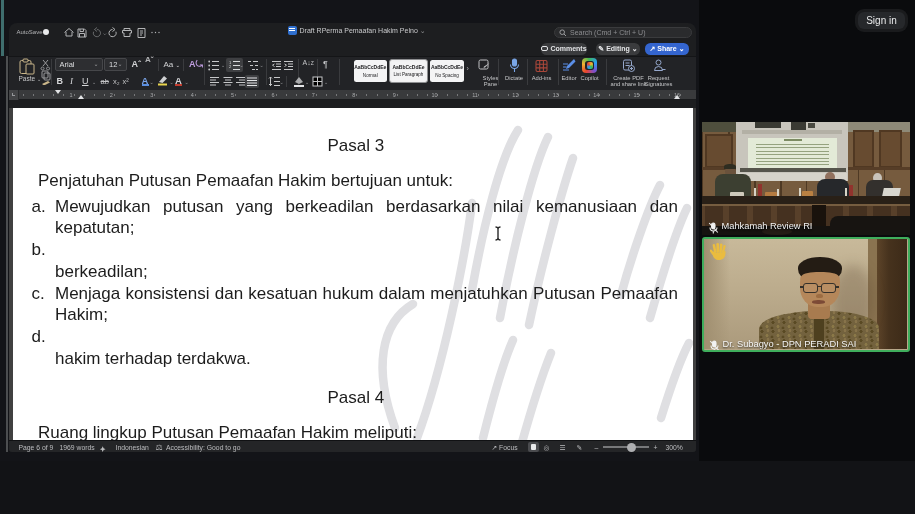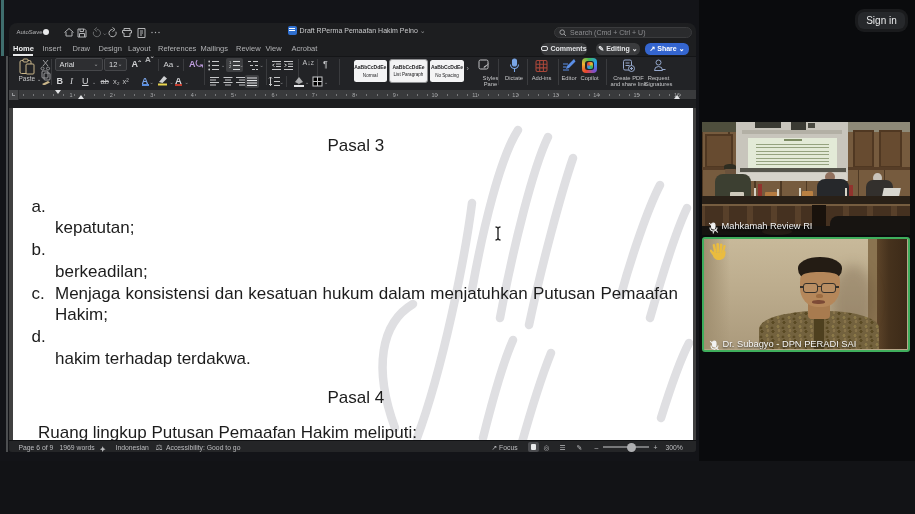--- a/index.html
+++ b/index.html
@@ -39,33 +39,20 @@
     <div class="abs" style="left:280.5px;top:5px;width:6px;height:1.2px;background:#fff;"></div>
     <div class="abs" style="left:280.5px;top:7.5px;width:6px;height:1.2px;background:#fff;"></div>
     <div class="abs" style="left:291px;top:2.5px;color:#c9cacc;font-size:7px;line-height:11px;">Draft RPerma Pemaafan Hakim Pelno <span style="color:#8f9092;">⌄</span></div>
 
     <div class="abs" style="left:545.5px;top:4.5px;width:138px;height:11px;background:#2a2b2d;border:1px solid #3a3b3d;border-radius:5.5px;color:#8e8f92;font-size:7px;line-height:9px;padding-left:15px;">Search (Cmd + Ctrl + U)</div>
     <svg class="abs" style="left:550px;top:6.5px;" width="8" height="8" viewBox="0 0 8 8" fill="none" stroke="#9b9c9e" stroke-width="1">
       <circle cx="3.2" cy="3.2" r="2.3"></circle>
       <path d="M5 5 L7 7"></path>
     </svg>
 
-    <div class="abs" style="left:0;top:17px;width:687px;height:16px;color:#b2b3b5;font-size:7.5px;">
-      <span class="abs" style="left:4.5px;top:4px;color:#f0f1f2;font-weight:bold;">Home</span>
-      <span class="abs" style="left:34px;top:4px;">Insert</span>
-      <span class="abs" style="left:64px;top:4px;">Draw</span>
-      <span class="abs" style="left:90px;top:4px;">Design</span>
-      <span class="abs" style="left:119.5px;top:4px;">Layout</span>
-      <span class="abs" style="left:149.5px;top:4px;">References</span>
-      <span class="abs" style="left:192px;top:4px;">Mailings</span>
-      <span class="abs" style="left:227.5px;top:4px;">Review</span>
-      <span class="abs" style="left:257px;top:4px;">View</span>
-      <span class="abs" style="left:283px;top:4px;">Acrobat</span>
-      <div class="abs" style="left:4.5px;top:14.5px;width:20px;height:1.5px;background:#e8e9ea;"></div>
-    </div>
 
     <div class="abs" style="left:532.5px;top:20.5px;width:46px;height:11.5px;background:#3a3b3d;border-radius:5.5px;color:#e4e5e7;font-size:7px;font-weight:bold;line-height:11.5px;text-align:center;"><span style="display:inline-block;width:7px;height:5.5px;border:1px solid #e4e5e7;border-radius:2px;margin-right:2px;"></span>Comments</div>
     <div class="abs" style="left:587.5px;top:20.5px;width:44px;height:11.5px;background:#3a3b3d;border-radius:5.5px;color:#e4e5e7;font-size:7px;font-weight:bold;line-height:11.5px;text-align:center;">✎ Editing ⌄</div>
     <div class="abs" style="left:636.5px;top:20.5px;width:44px;height:11.5px;background:#3465cf;border-radius:5.5px;color:#fff;font-size:7px;font-weight:bold;line-height:11.5px;text-align:center;">↗ Share ⌄</div>
 
     <div class="abs" id="ribbon" style="left:0;top:33px;width:687px;height:34.5px;background:#222326;border-top:1px solid #141517;"></div>
     <div class="abs" id="ribstuff" style="left:0;top:0;width:687px;height:67px;color:#c6c7c9;">
 
       <svg class="abs" style="left:8.5px;top:35.5px;" width="20" height="17" viewBox="0 0 20 17" fill="none" stroke="#c9b68a" stroke-width="1">
         <rect x="3" y="2.5" width="11" height="13" rx="1.5"></rect>
@@ -261,21 +248,23 @@
           <path d="M459 182 C 470 120 487 50 505 22"></path>
           <path d="M487 210 C 500 140 520 60 535 29"></path>
           <path d="M516 217 C 528 160 548 85 560 50"></path>
           <path d="M470 330 C 480 290 492 250 500 232"></path>
           <path d="M508 338 C 520 295 530 265 538 245"></path>
           <path d="M608 187 C 618 150 635 100 647 77"></path>
           <path d="M637 210 C 647 175 662 125 674 100"></path>
           <path d="M648 310 C 658 278 668 250 676 235"></path>
         </svg>
         <div class="abs" style="left:314.5px;top:28.5px;">Pasal 3</div>
+        <div class="abs" style="left:25px;top:63.7px;">Penjatuhan Putusan Pemaafan Hakim bertujuan untuk:</div>
         <div class="abs" style="left:18.5px;top:89.7px;">a.</div>
+        <div class="abs jl" style="left:42px;top:89.7px;width:623px;">Mewujudkan putusan yang berkeadilan berdasarkan nilai kemanusiaan dan</div>
         <div class="abs" style="left:42px;top:111.2px;">kepatutan;</div>
         <div class="abs" style="left:18.5px;top:133px;">b.</div>
         <div class="abs" style="left:42px;top:154.7px;">berkeadilan;</div>
         <div class="abs" style="left:18.5px;top:176.7px;">c.</div>
         <div class="abs jl" style="left:42px;top:176.7px;width:623px;">Menjaga konsistensi dan kesatuan hukum dalam menjatuhkan Putusan Pemaafan</div>
         <div class="abs" style="left:42px;top:198.2px;">Hakim;</div>
         <div class="abs" style="left:18.5px;top:220.2px;">d.</div>
         <div class="abs" style="left:42px;top:241.7px;">hakim terhadap terdakwa.</div>
         <div class="abs" style="left:314.5px;top:280.7px;">Pasal 4</div>
         <div class="abs" style="left:25px;top:315.7px;">Ruang lingkup Putusan Pemaafan Hakim meliputi:</div>

